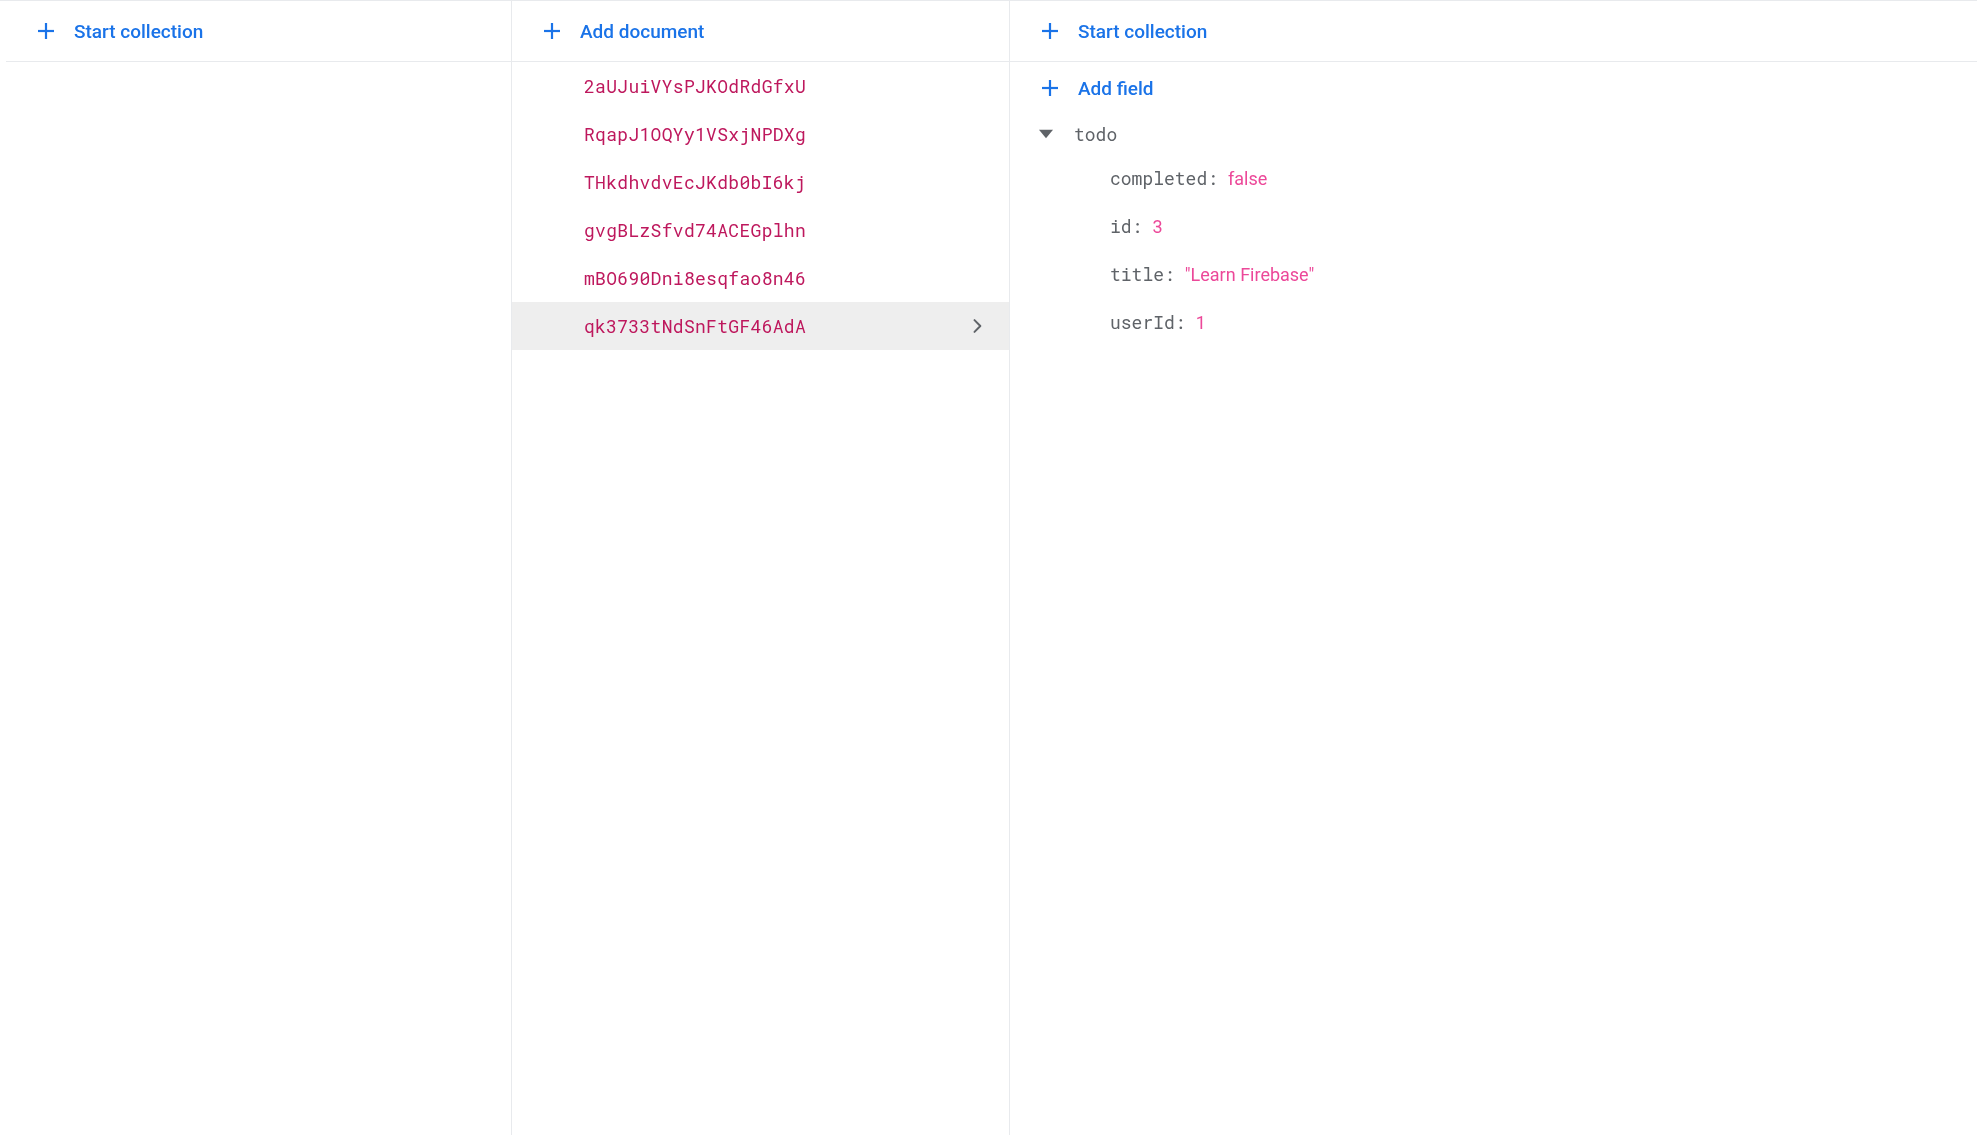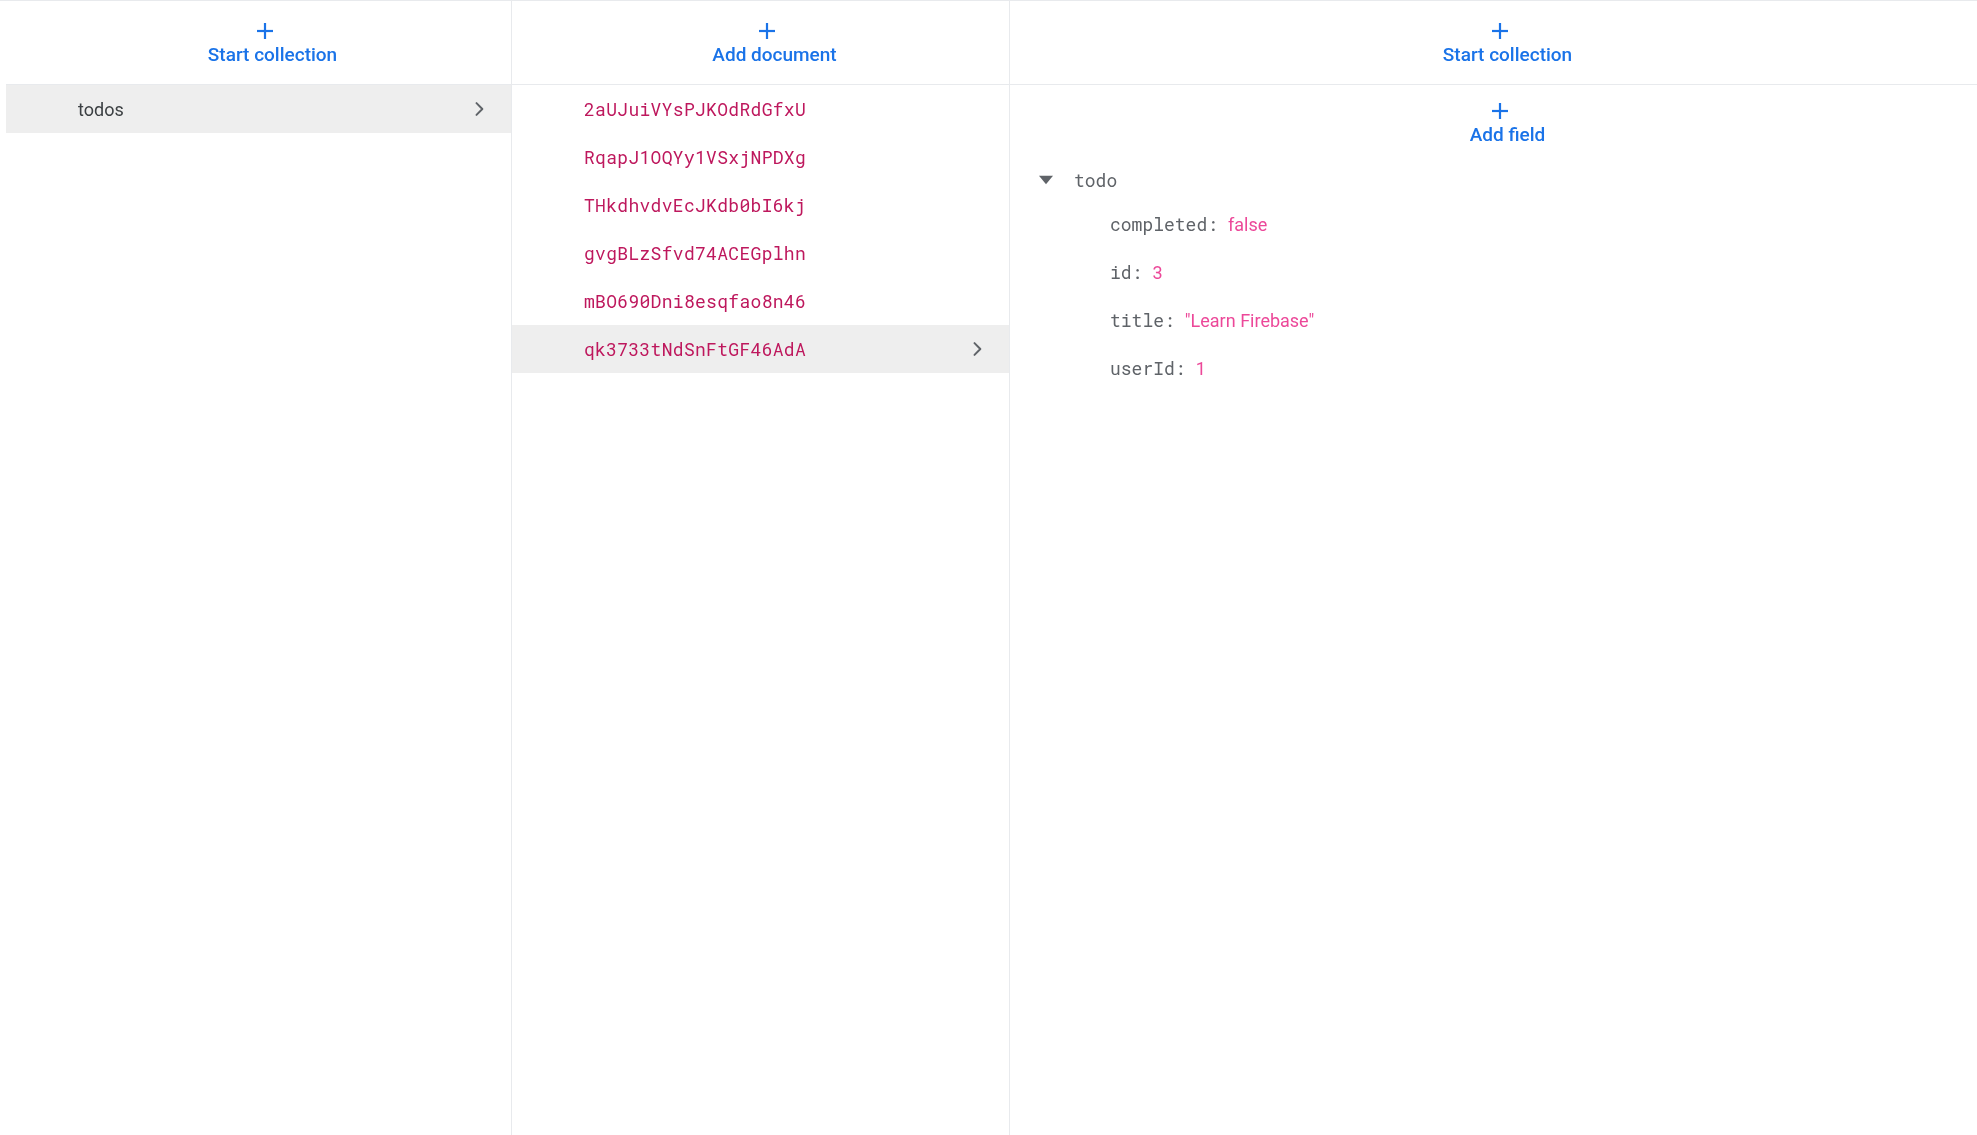--- a/index.html
+++ b/index.html
@@ -41,21 +41,20 @@
     }
     .action-row {
       display: flex;
       align-items: center;
       padding: 18px 0 18px 28px;
       cursor: pointer;
       color: #1a73e8;
       font-weight: 500;
       font-size: 19px;
       border-bottom: 1px solid #e8eaed;
-      flex-direction: column;
     }
     .panel-fields .action-row.add-field {
       border-bottom: none;
       padding-top: 14px;
       padding-bottom: 14px;
     }
     .plus-icon {
       width: 24px;
       height: 24px;
       display: flex;
@@ -157,30 +156,20 @@
   <div class="panel panel-collections">
     <div class="action-row">
       <span class="plus-icon">
         <svg viewBox="0 0 24 24" fill="none" stroke="currentColor" stroke-width="2.2">
             <line x1="12" y1="4" x2="12" y2="20"></line>
             <line x1="4" y1="12" x2="20" y2="12"></line>
           </svg>
       </span>
       <span>Start collection</span>
     </div>
-    <div id="collections-list">
-        <div class="list-item selected">
-          <span>todos</span>
-          <span class="chevron">
-            <svg viewBox="0 0 24 24" fill="none" stroke="currentColor" stroke-width="2.4" stroke-linecap="round" stroke-linejoin="round">
-              <polyline points="9 5 16 12 9 19"></polyline>
-            </svg>
-          </span>
-        </div>
-      </div>
   </div>
 
   <div class="panel panel-documents">
     <div class="action-row">
       <span class="plus-icon">
         <svg viewBox="0 0 24 24" fill="none" stroke="currentColor" stroke-width="2.2">
             <line x1="12" y1="4" x2="12" y2="20"></line>
             <line x1="4" y1="12" x2="20" y2="12"></line>
           </svg>
       </span>

